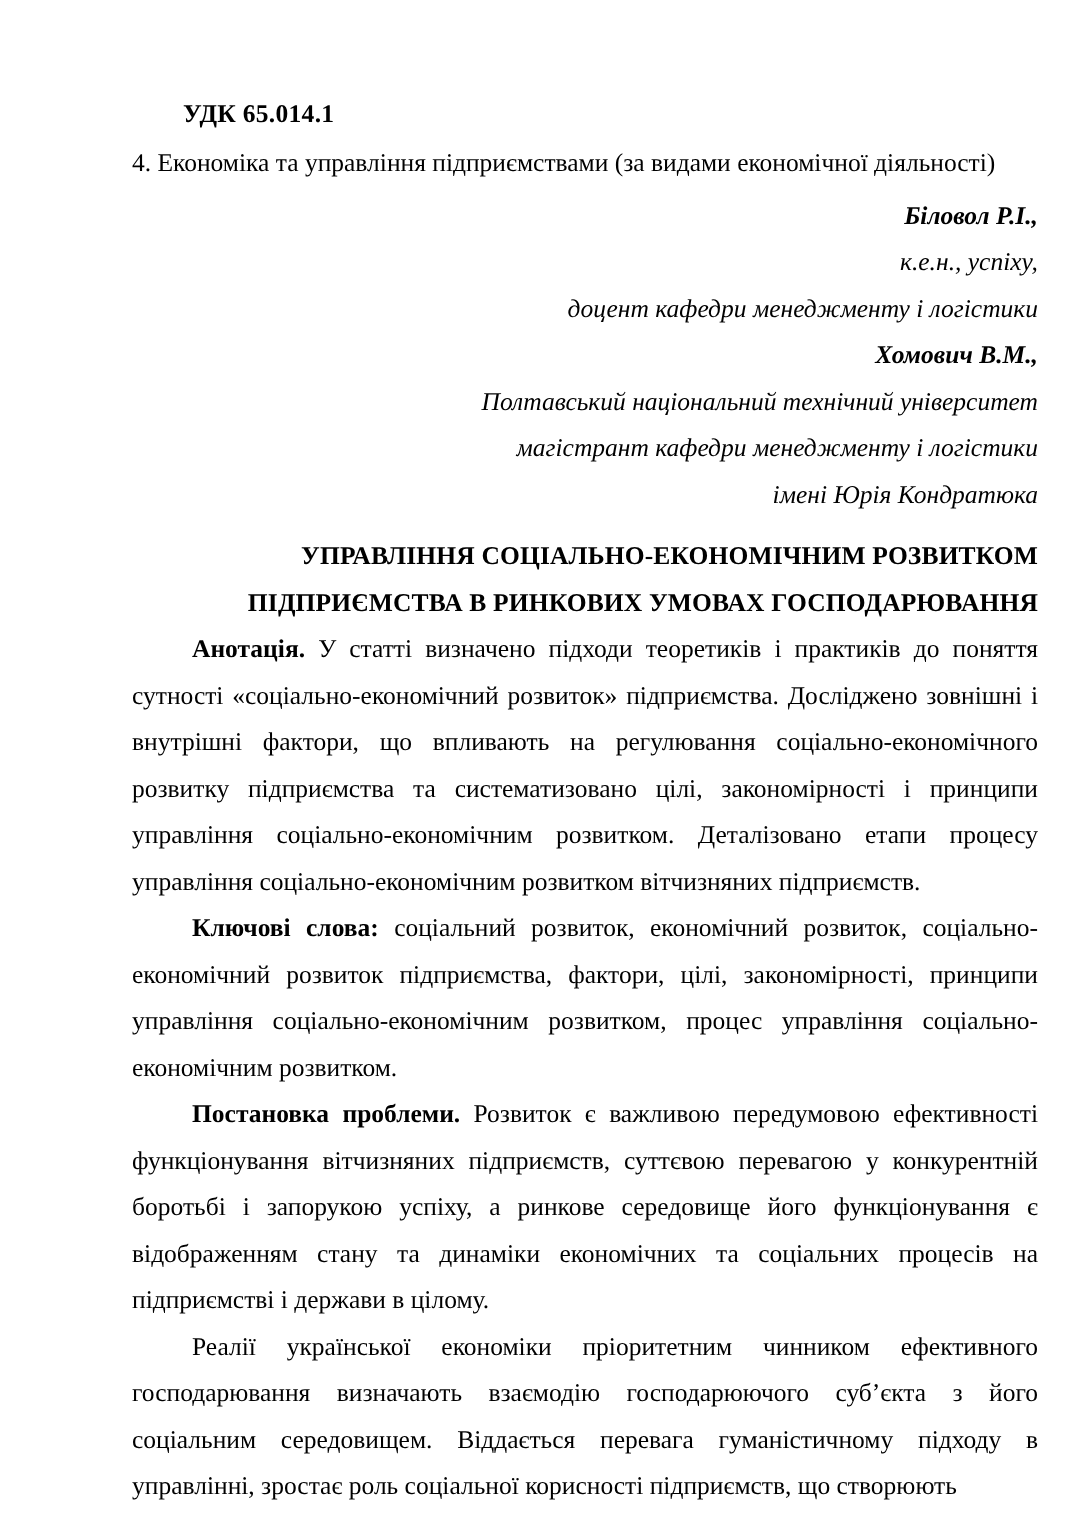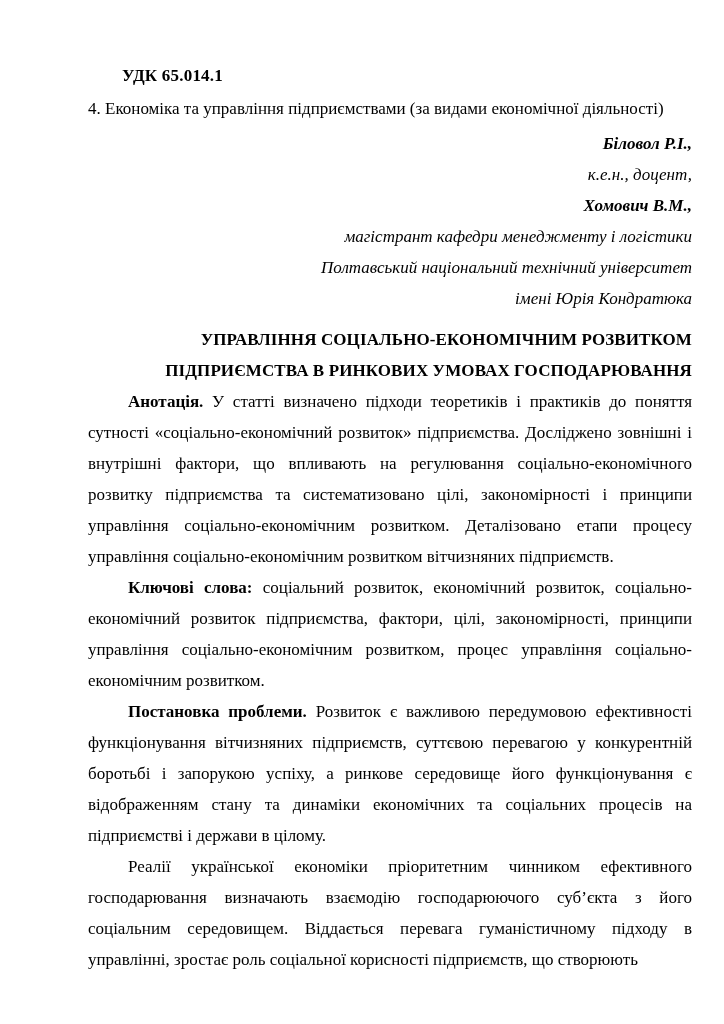--- a/index.html
+++ b/index.html
@@ -99,24 +99,25 @@
 
 <div class="page">
   <div class="content">
 
     <div class="udk">УДК 65.014.1</div>
 
     <div class="section-line">4. Економіка та управління підприємствами (за видами економічної діяльності)</div>
 
     <div class="author-block">
       <div class="author-line name">Біловол Р.І.,</div>
-      <div class="author-line">к.е.н., доцент,</div>
+      <div class="author-line">к.е.н., успіху,</div>
+      <div class="author-line">доцент кафедри менеджменту і логістики</div>
       <div class="author-line name">Хомович В.М.,</div>
+      <div class="author-line">Полтавський  національний технічний університет</div>
       <div class="author-line">магістрант  кафедри менеджменту і логістики</div>
-      <div class="author-line">Полтавський  національний технічний університет</div>
       <div class="author-line">імені  Юрія Кондратюка</div>
     </div>
 
     <div class="title">
       <div class="title-line">УПРАВЛІННЯ СОЦІАЛЬНО-ЕКОНОМІЧНИМ РОЗВИТКОМ</div>
       <div class="title-line">ПІДПРИЄМСТВА  В РИНКОВИХ УМОВАХ ГОСПОДАРЮВАННЯ</div>
     </div>
 
     <p class="para">
       <span class="lead">Анотація.</span><span> У статті визначено підходи теоретиків і практиків  до поняття сутності «соціально-економічний розвиток» підприємства. Досліджено зовнішні і внутрішні фактори, що впливають на регулювання соціально-економічного розвитку підприємства та систематизовано цілі, закономірності і принципи управління соціально-економічним розвитком. Деталізовано етапи процесу управління соціально-економічним розвитком вітчизняних підприємств.</span>

